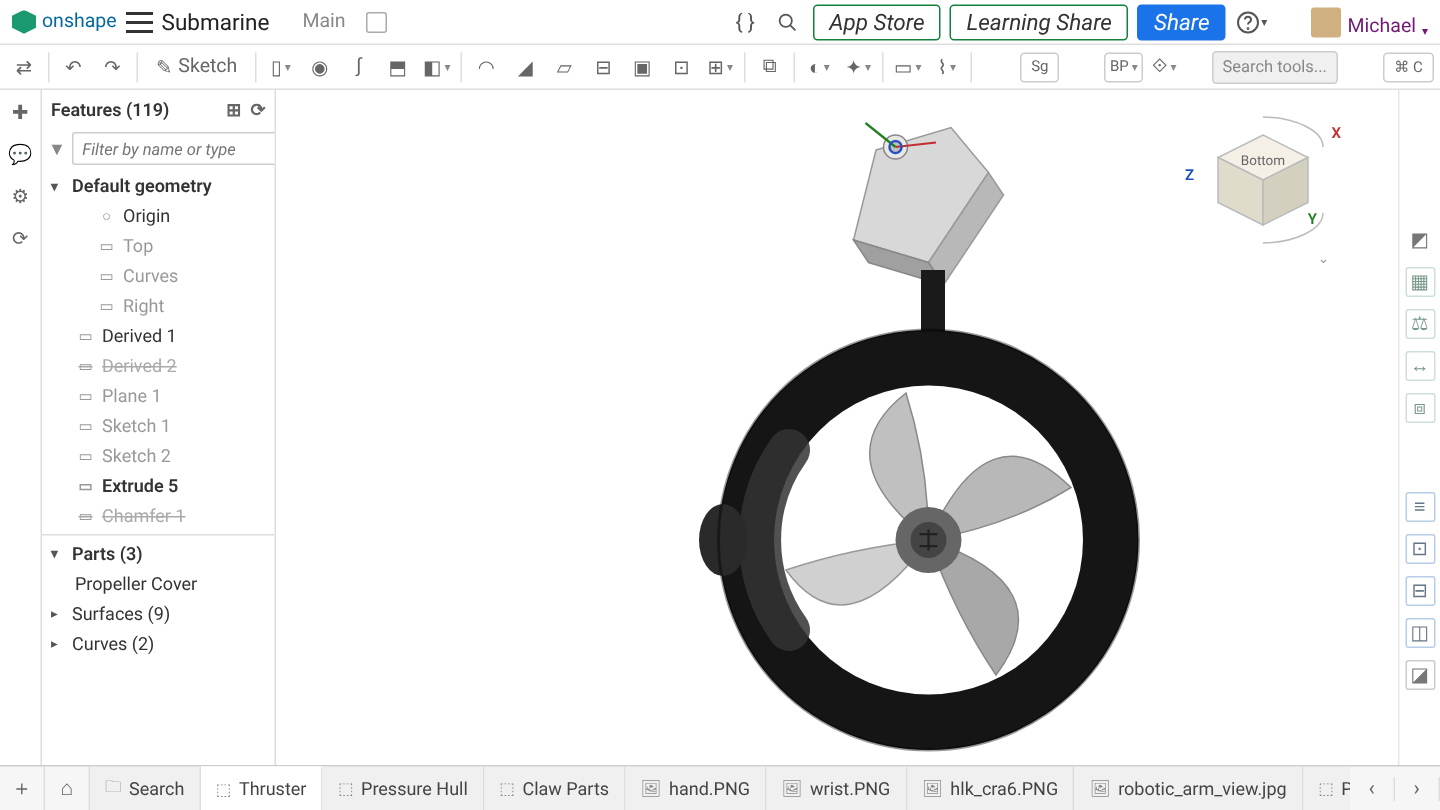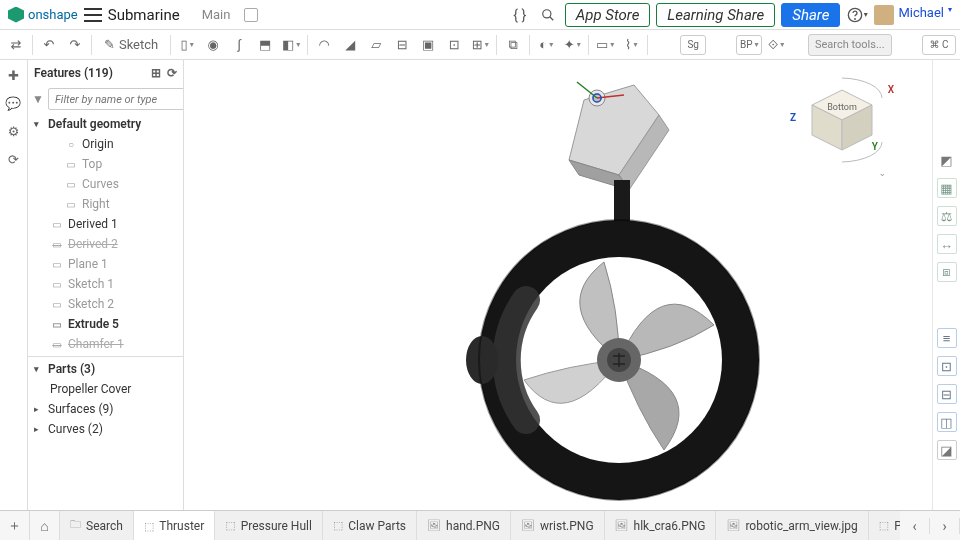--- a/index.html
+++ b/index.html
@@ -11,21 +11,21 @@
 .hamburger { width: 18px; height: 14px; display: flex; flex-direction: column; justify-content: space-between; cursor: pointer; }
 .hamburger span { height: 2px; background: #333; }
 .doc-title { font-size: 15px; font-weight: 400; color: #222; }
 .doc-branch { font-size: 13px; color: #888; margin-left: 16px; }
 .doc-icon { width: 14px; height: 14px; border: 1px solid #aaa; border-radius: 2px; margin-left: 8px; }
 .topbar-spacer { flex: 1; }
 .top-btn { height: 24px; padding: 0 10px; border: 1px solid #15803d; border-radius: 3px; background: #fff; font-size: 15px; color: #333; display: flex; align-items: center; cursor: pointer; font-style: italic; }
 .top-btn.share { background: #1a73e8; color: #fff; border-color: #1a73e8; }
 .icon-btn { width: 22px; height: 22px; display: flex; align-items: center; justify-content: center; font-size: 14px; color: #555; cursor: pointer; }
 .avatar { width: 20px; height: 20px; background: #d0b080; border-radius: 2px; }
-.user { font-size: 13px; color: #1d4ed8; display: flex; align-items: flex-start; gap: 4px; cursor: pointer; }
+.user { font-size: 13px; color: #701a75; display: flex; align-items: flex-end; gap: 4px; cursor: pointer; margin-left: 23px; }
 
 .toolbar { height: 30px; border-bottom: 1px solid #ddd; display: flex; align-items: center; padding: 0 4px; gap: 2px; }
 .tool { width: 24px; height: 24px; display: flex; align-items: center; justify-content: center; color: #666; font-size: 13px; cursor: pointer; border-radius: 2px; }
 .tool.wide { width: auto; padding: 0 8px; gap: 4px; }
 .tool-sep { width: 1px; height: 20px; background: #ddd; margin: 0 2px; }
 .tool.pill { border: 1px solid #ccc; border-radius: 3px; width: 26px; height: 20px; font-size: 10px; margin-left: 28px; }
 .tool-drop::after { content: "▾"; font-size: 8px; margin-left: 2px; color: #888; }
 .toolbar-spacer { flex: 1; }
 .search-tools { width: 84px; height: 22px; border: 1px solid #ccc; border-radius: 3px; background: #f0f0f0; font-size: 11px; color: #888; padding: 0 6px; display: flex; align-items: center; }
 

